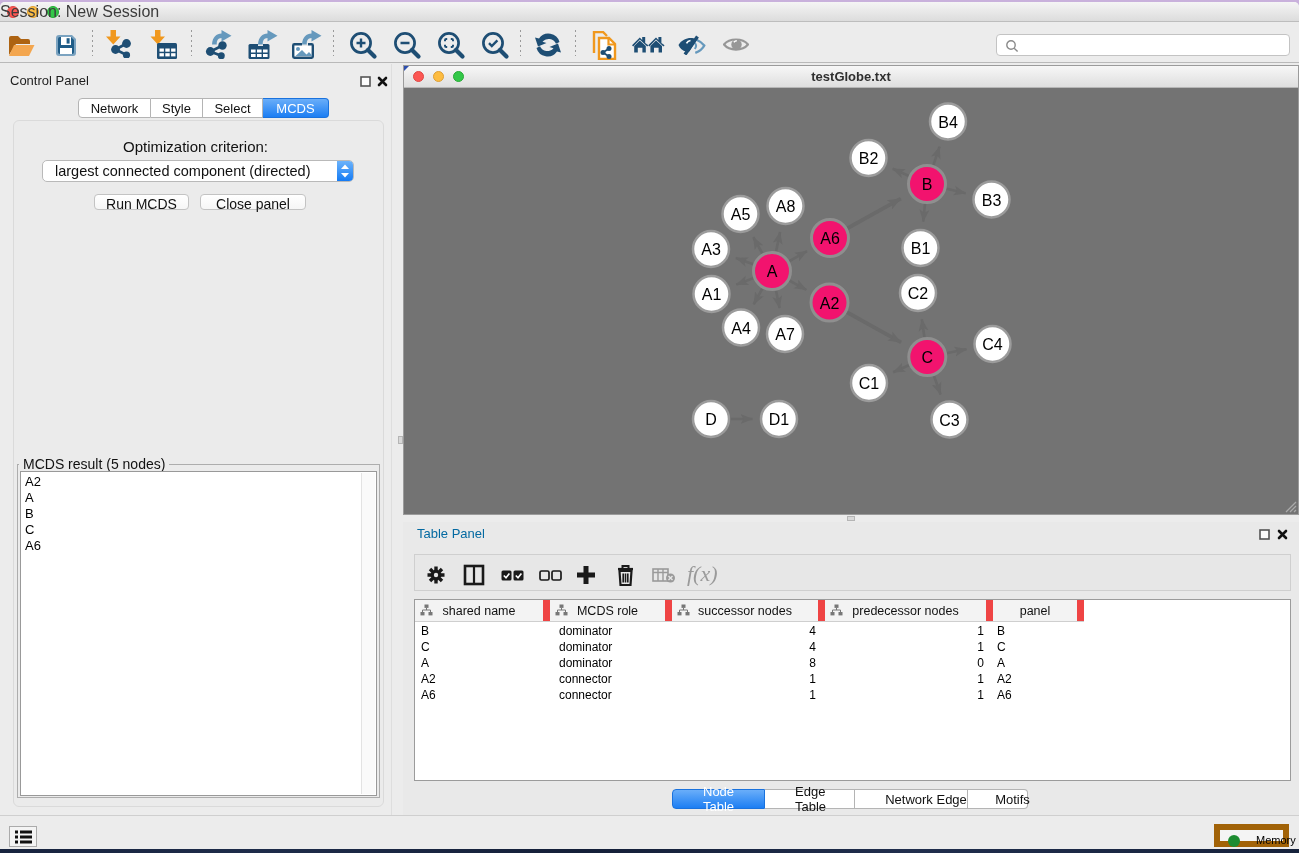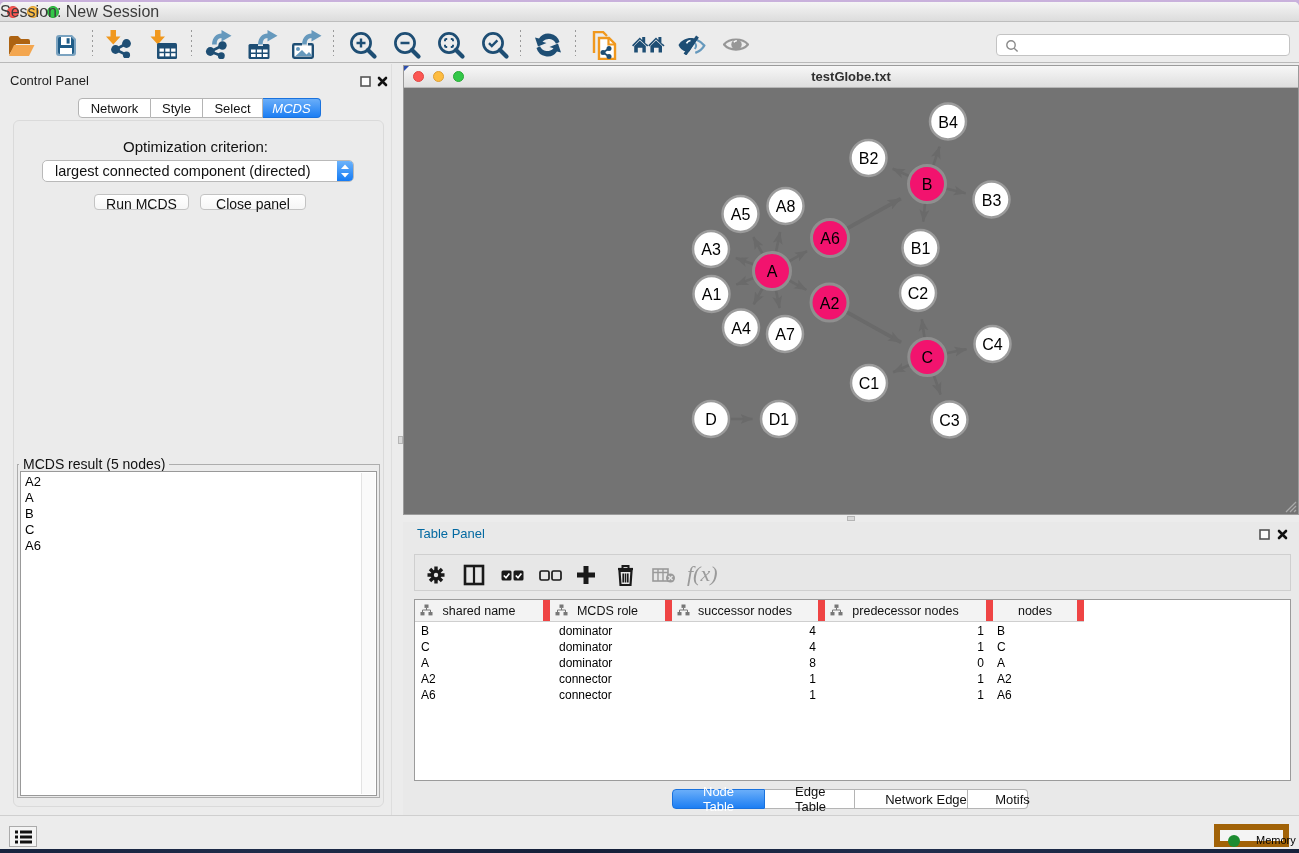--- a/index.html
+++ b/index.html
@@ -259,21 +259,21 @@
 <div style="position:absolute;left:377px;top:12px;width:11px;height:11px;">
         <svg width="11" height="11" viewBox="0 0 11 11" style="position:absolute;top:0;left:0;">
 <path d="M2 2 L9 9 M9 2 L2 9" stroke="#111" stroke-width="2.6" stroke-linecap="round"></path>
         </svg>
       </div>
     <div id="cp-body"></div>
     <div class="segtabs" id="cp-tabs">
       <div class="seg" style="width:73px;">Network</div>
       <div class="seg" style="width:52px;">Style</div>
       <div class="seg" style="width:60px;">Select</div>
-      <div class="seg sel" style="width:58px;font-style:italic;">MCDS</div>
+      <div class="seg sel" style="width:66px;">MCDS</div>
     </div>
     <div class="optlabel">Optimization criterion:</div>
     <div id="cp-select">largest connected component (directed)
       <div class="stepper">
           <svg width="16" height="20" viewBox="0 0 16 20" style="display:block;">
 <path d="M4 8 L8 3.5 L12 8 z" fill="#fff"></path>
             <path d="M4 12 L8 16.5 L12 12 z" fill="#fff"></path>
           </svg>
         </div>
     </div>
@@ -452,21 +452,21 @@
 <rect x="0.5" y="8" width="4" height="3.4" fill="#777"></rect>
               <rect x="8.5" y="8" width="4" height="3.4" fill="#777"></rect>
 <path d="M6.5 4 v2 M2.5 8 v-2 h8 v2" stroke="#777" stroke-width="1" fill="none"></path>
             </svg>successor nodes</div>
           <div class="th" style="width:168px;"><svg class="colicon" width="13" height="12" viewBox="0 0 13 12">
 <rect x="4.5" y="0.5" width="4" height="3.4" fill="#777"></rect>
 <rect x="0.5" y="8" width="4" height="3.4" fill="#777"></rect>
               <rect x="8.5" y="8" width="4" height="3.4" fill="#777"></rect>
 <path d="M6.5 4 v2 M2.5 8 v-2 h8 v2" stroke="#777" stroke-width="1" fill="none"></path>
             </svg>predecessor nodes</div>
-          <div class="th" style="width:91px;">nodes</div>
+          <div class="th" style="width:91px;">panel</div>
         </div>
         <div class="row" style="top:23px;">
           <div class="cell" style="left:6px;">B</div>
           <div class="cell" style="left:144px;">dominator</div>
           <div class="cell" style="left:300px;width:101px;text-align:right;">4</div>
           <div class="cell" style="left:470px;width:99px;text-align:right;">1</div>
           <div class="cell" style="left:582px;">B</div>
         </div>
         <div class="row" style="top:39px;">
           <div class="cell" style="left:6px;">C</div>

